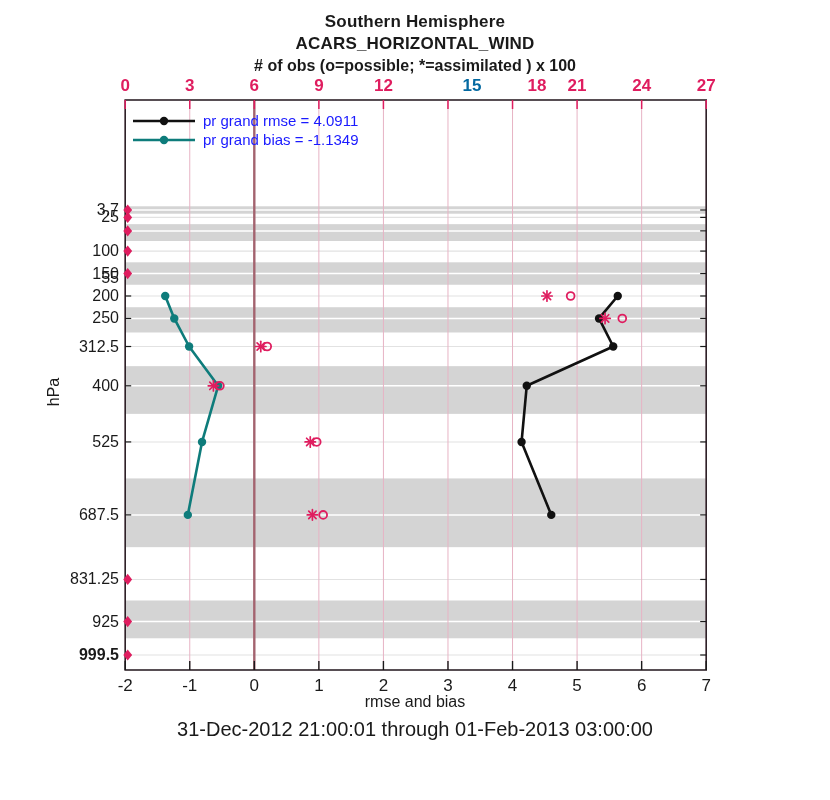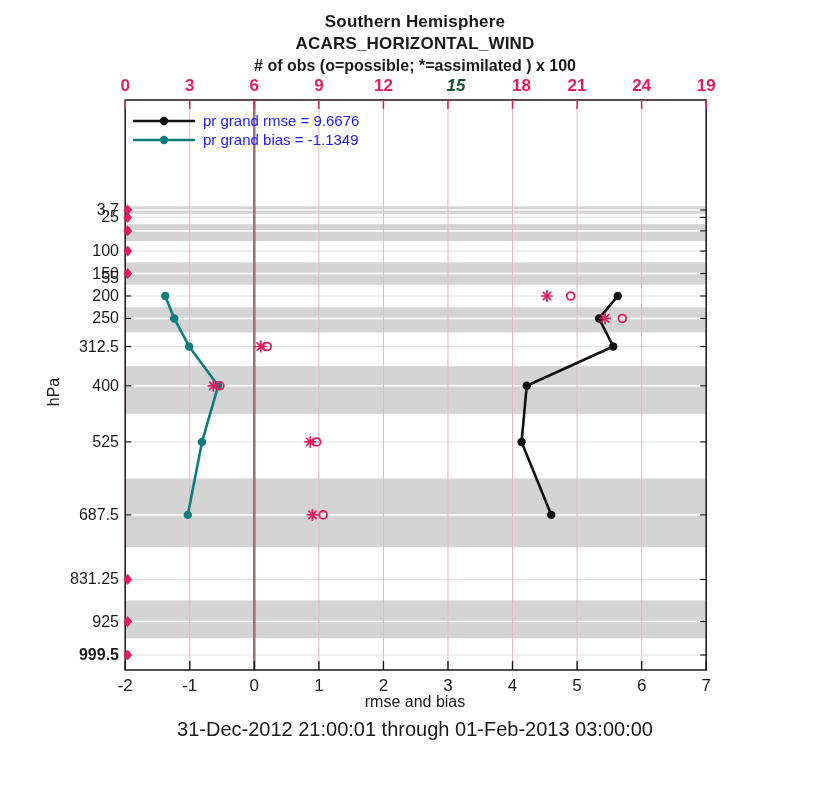--- a/index.html
+++ b/index.html
@@ -172,25 +172,25 @@
   <div id="y-axis-label" class="abs">hPa</div>
   <div id="x-axis-label" class="abs centered">rmse and bias</div>
   <div id="date-range" class="abs centered">31-Dec-2012 21:00:01 through 01-Feb-2013 03:00:00</div>
 
   <div id="top-tick-labels">
       <div class="ticklab-top" style="left: 103.2px; color: rgb(223, 29, 95);">0</div>
       <div class="ticklab-top" style="left: 167.756px; color: rgb(223, 29, 95);">3</div>
       <div class="ticklab-top" style="left: 232.311px; color: rgb(223, 29, 95);">6</div>
       <div class="ticklab-top" style="left: 296.867px; color: rgb(223, 29, 95);">9</div>
       <div class="ticklab-top" style="left: 361.422px; color: rgb(223, 29, 95);">12</div>
-      <div class="ticklab-top" style="left: 434px; color: #14532d; font-style: italic;">15</div>
-      <div class="ticklab-top" style="left: 487px; color: rgb(223, 29, 95); text-align: right;">18</div>
+      <div class="ticklab-top" style="left: 450px; color: #0369a1;">15</div>
+      <div class="ticklab-top" style="left: 515px; color: rgb(223, 29, 95);">18</div>
       <div class="ticklab-top" style="left: 555.089px; color: rgb(223, 29, 95);">21</div>
       <div class="ticklab-top" style="left: 619.644px; color: rgb(223, 29, 95);">24</div>
-      <div class="ticklab-top" style="left: 684.2px; color: rgb(223, 29, 95);">19</div>
+      <div class="ticklab-top" style="left: 684.2px; color: rgb(223, 29, 95);">27</div>
     </div>
   <div id="bottom-tick-labels">
       <div class="ticklab-bottom" style="left: 103.2px;">-2</div>
       <div class="ticklab-bottom" style="left: 167.756px;">-1</div>
       <div class="ticklab-bottom" style="left: 232.311px;">0</div>
       <div class="ticklab-bottom" style="left: 296.867px;">1</div>
       <div class="ticklab-bottom" style="left: 361.422px;">2</div>
       <div class="ticklab-bottom" style="left: 425.978px;">3</div>
       <div class="ticklab-bottom" style="left: 490.533px;">4</div>
       <div class="ticklab-bottom" style="left: 555.089px;">5</div>
@@ -212,21 +212,21 @@
       <div class="ticklab-left" style="top: 569.449px;">831.25</div>
       <div class="ticklab-left" style="top: 611.546px;">925</div>
       <div class="ticklab-left" style="top: 645px; font-weight: bold;">999.5</div>
     </div>
   <div id="legend">
       <div class="legend-row">
         <svg width="62" height="14">
           <line x1="0" y1="7" x2="62" y2="7" stroke="#111111" stroke-width="2.6"></line>
           <circle cx="31" cy="7" r="4.2" fill="#111111"></circle>
         </svg>
-        <span class="legend-label" style="color: rgb(26, 26, 255);">pr grand rmse = 9.6676</span>
+        <span class="legend-label" style="color: rgb(26, 26, 255);">pr grand rmse = 4.0911</span>
       </div>
       <div class="legend-row">
         <svg width="62" height="14">
           <line x1="0" y1="7" x2="62" y2="7" stroke="#0e7c7b" stroke-width="2.6"></line>
           <circle cx="31" cy="7" r="4.2" fill="#0e7c7b"></circle>
         </svg>
         <span class="legend-label" style="color: rgb(26, 26, 255);">pr grand bias = -1.1349</span>
       </div>
     </div>
 </div>

